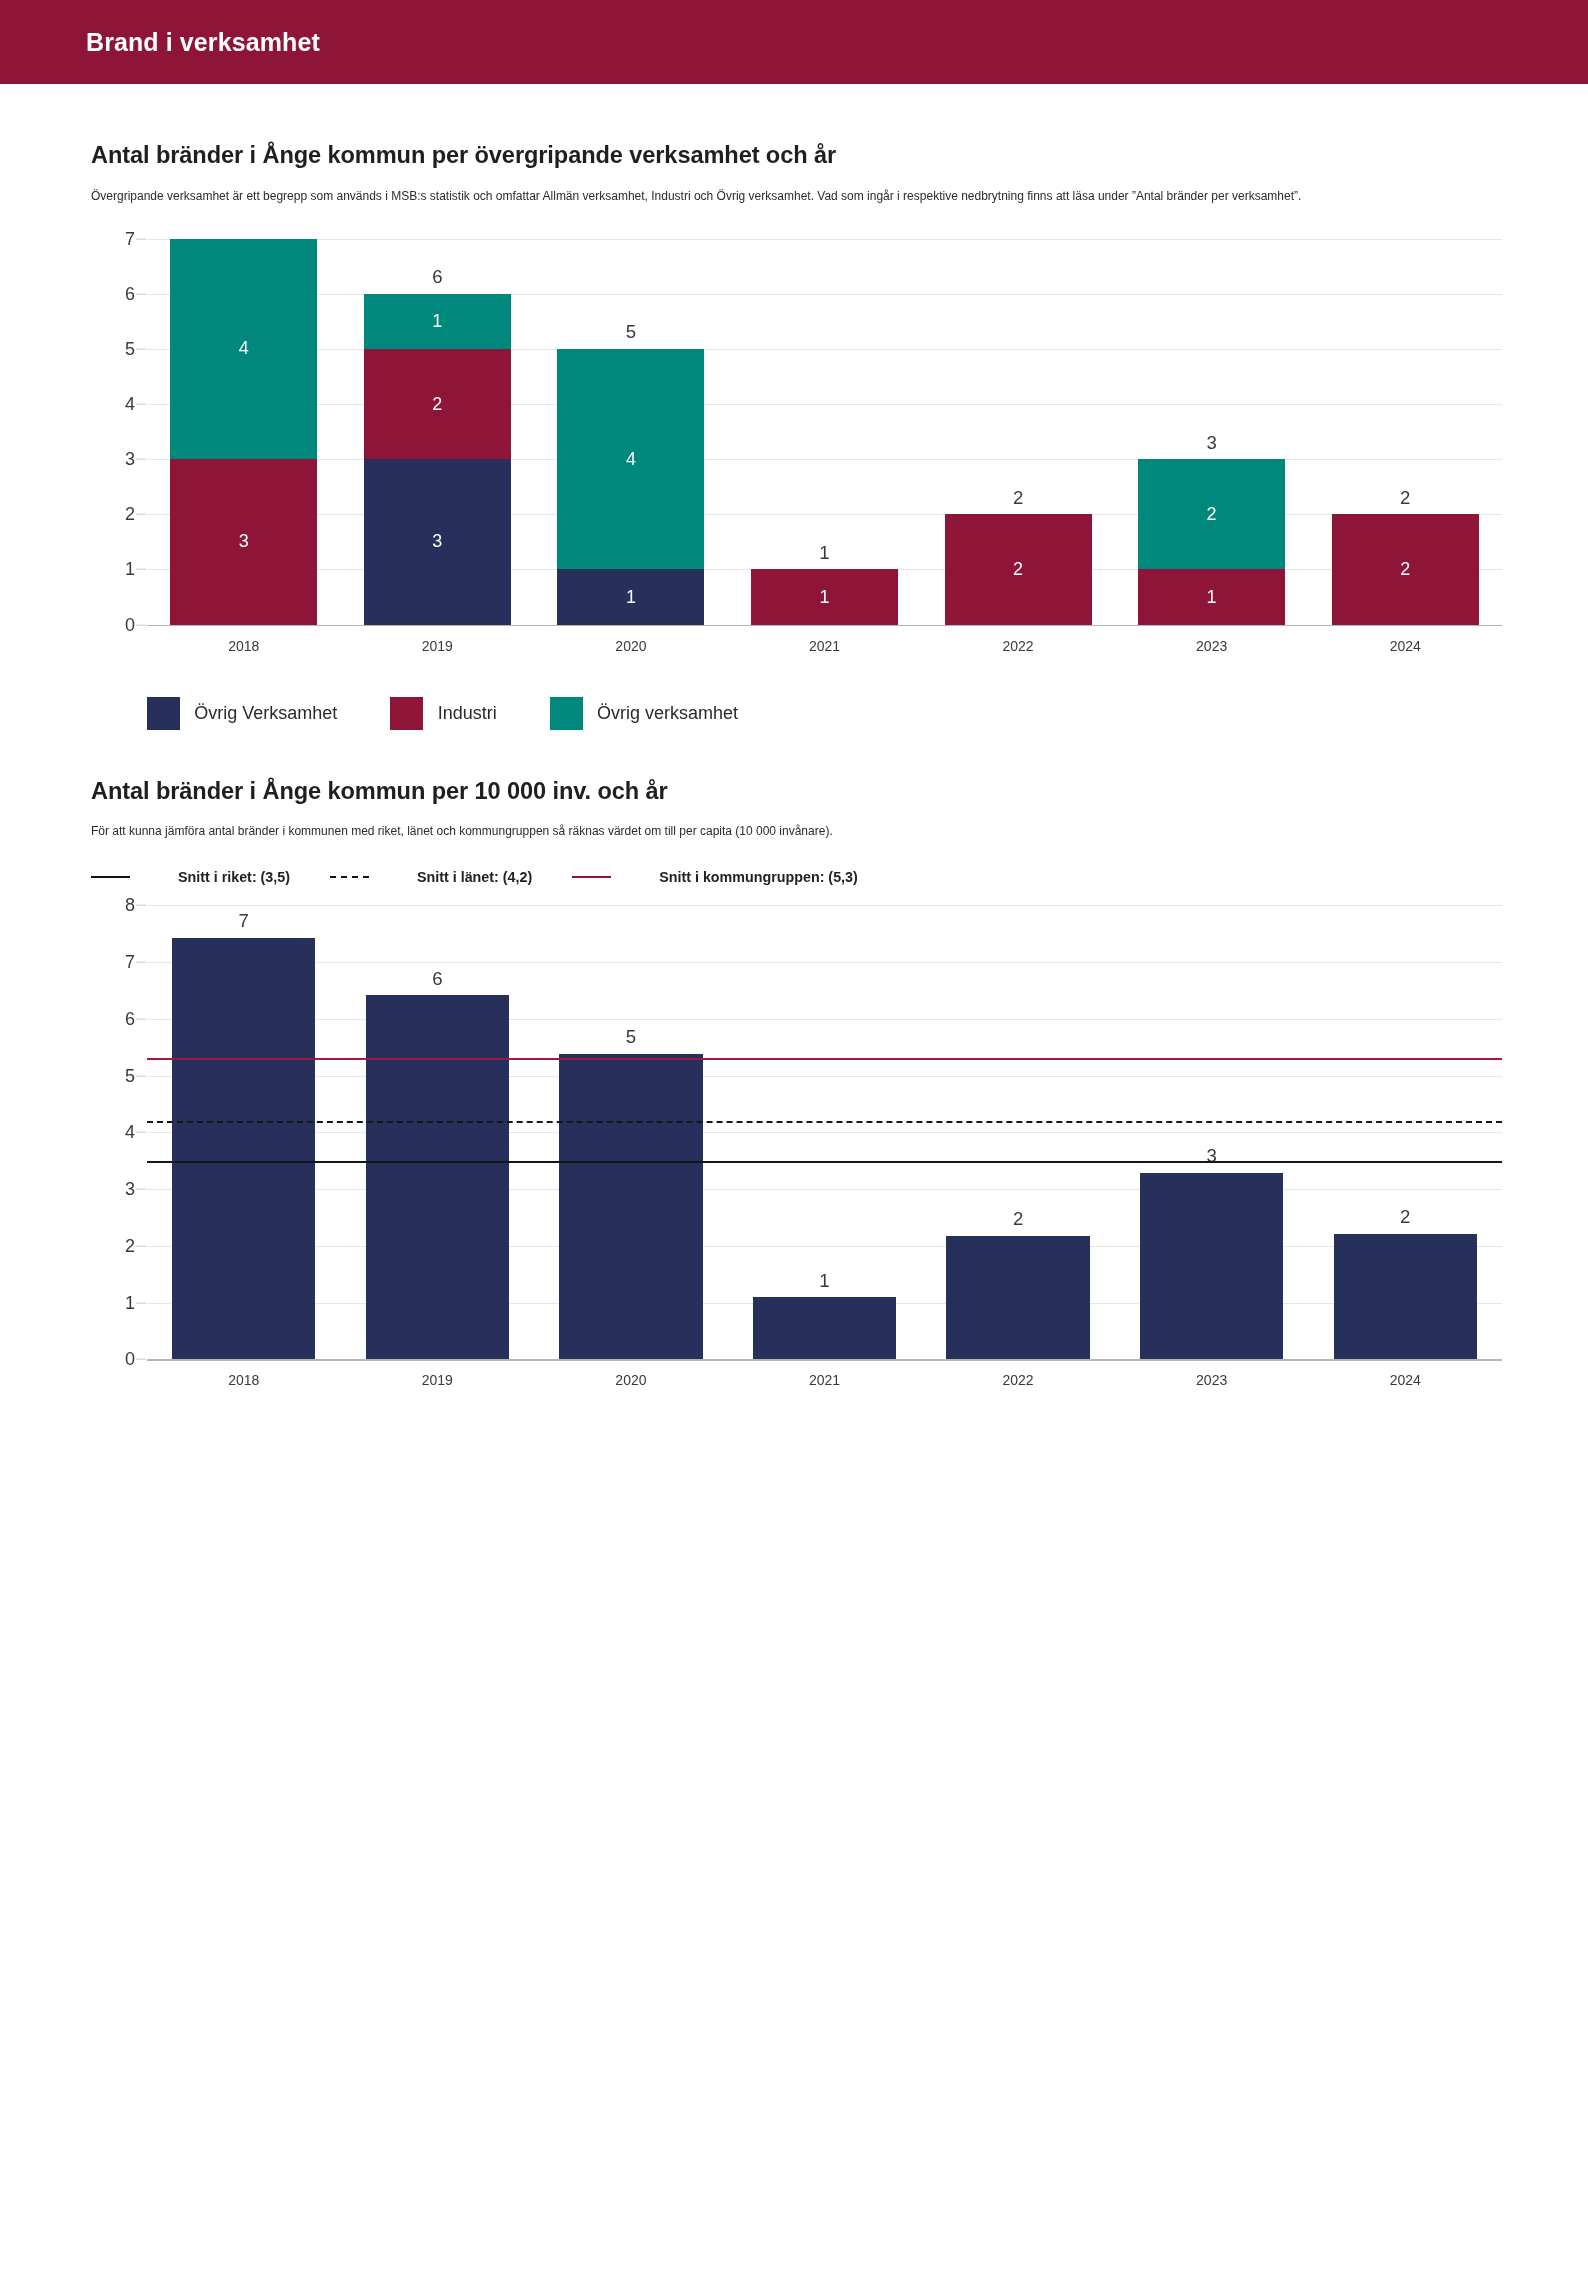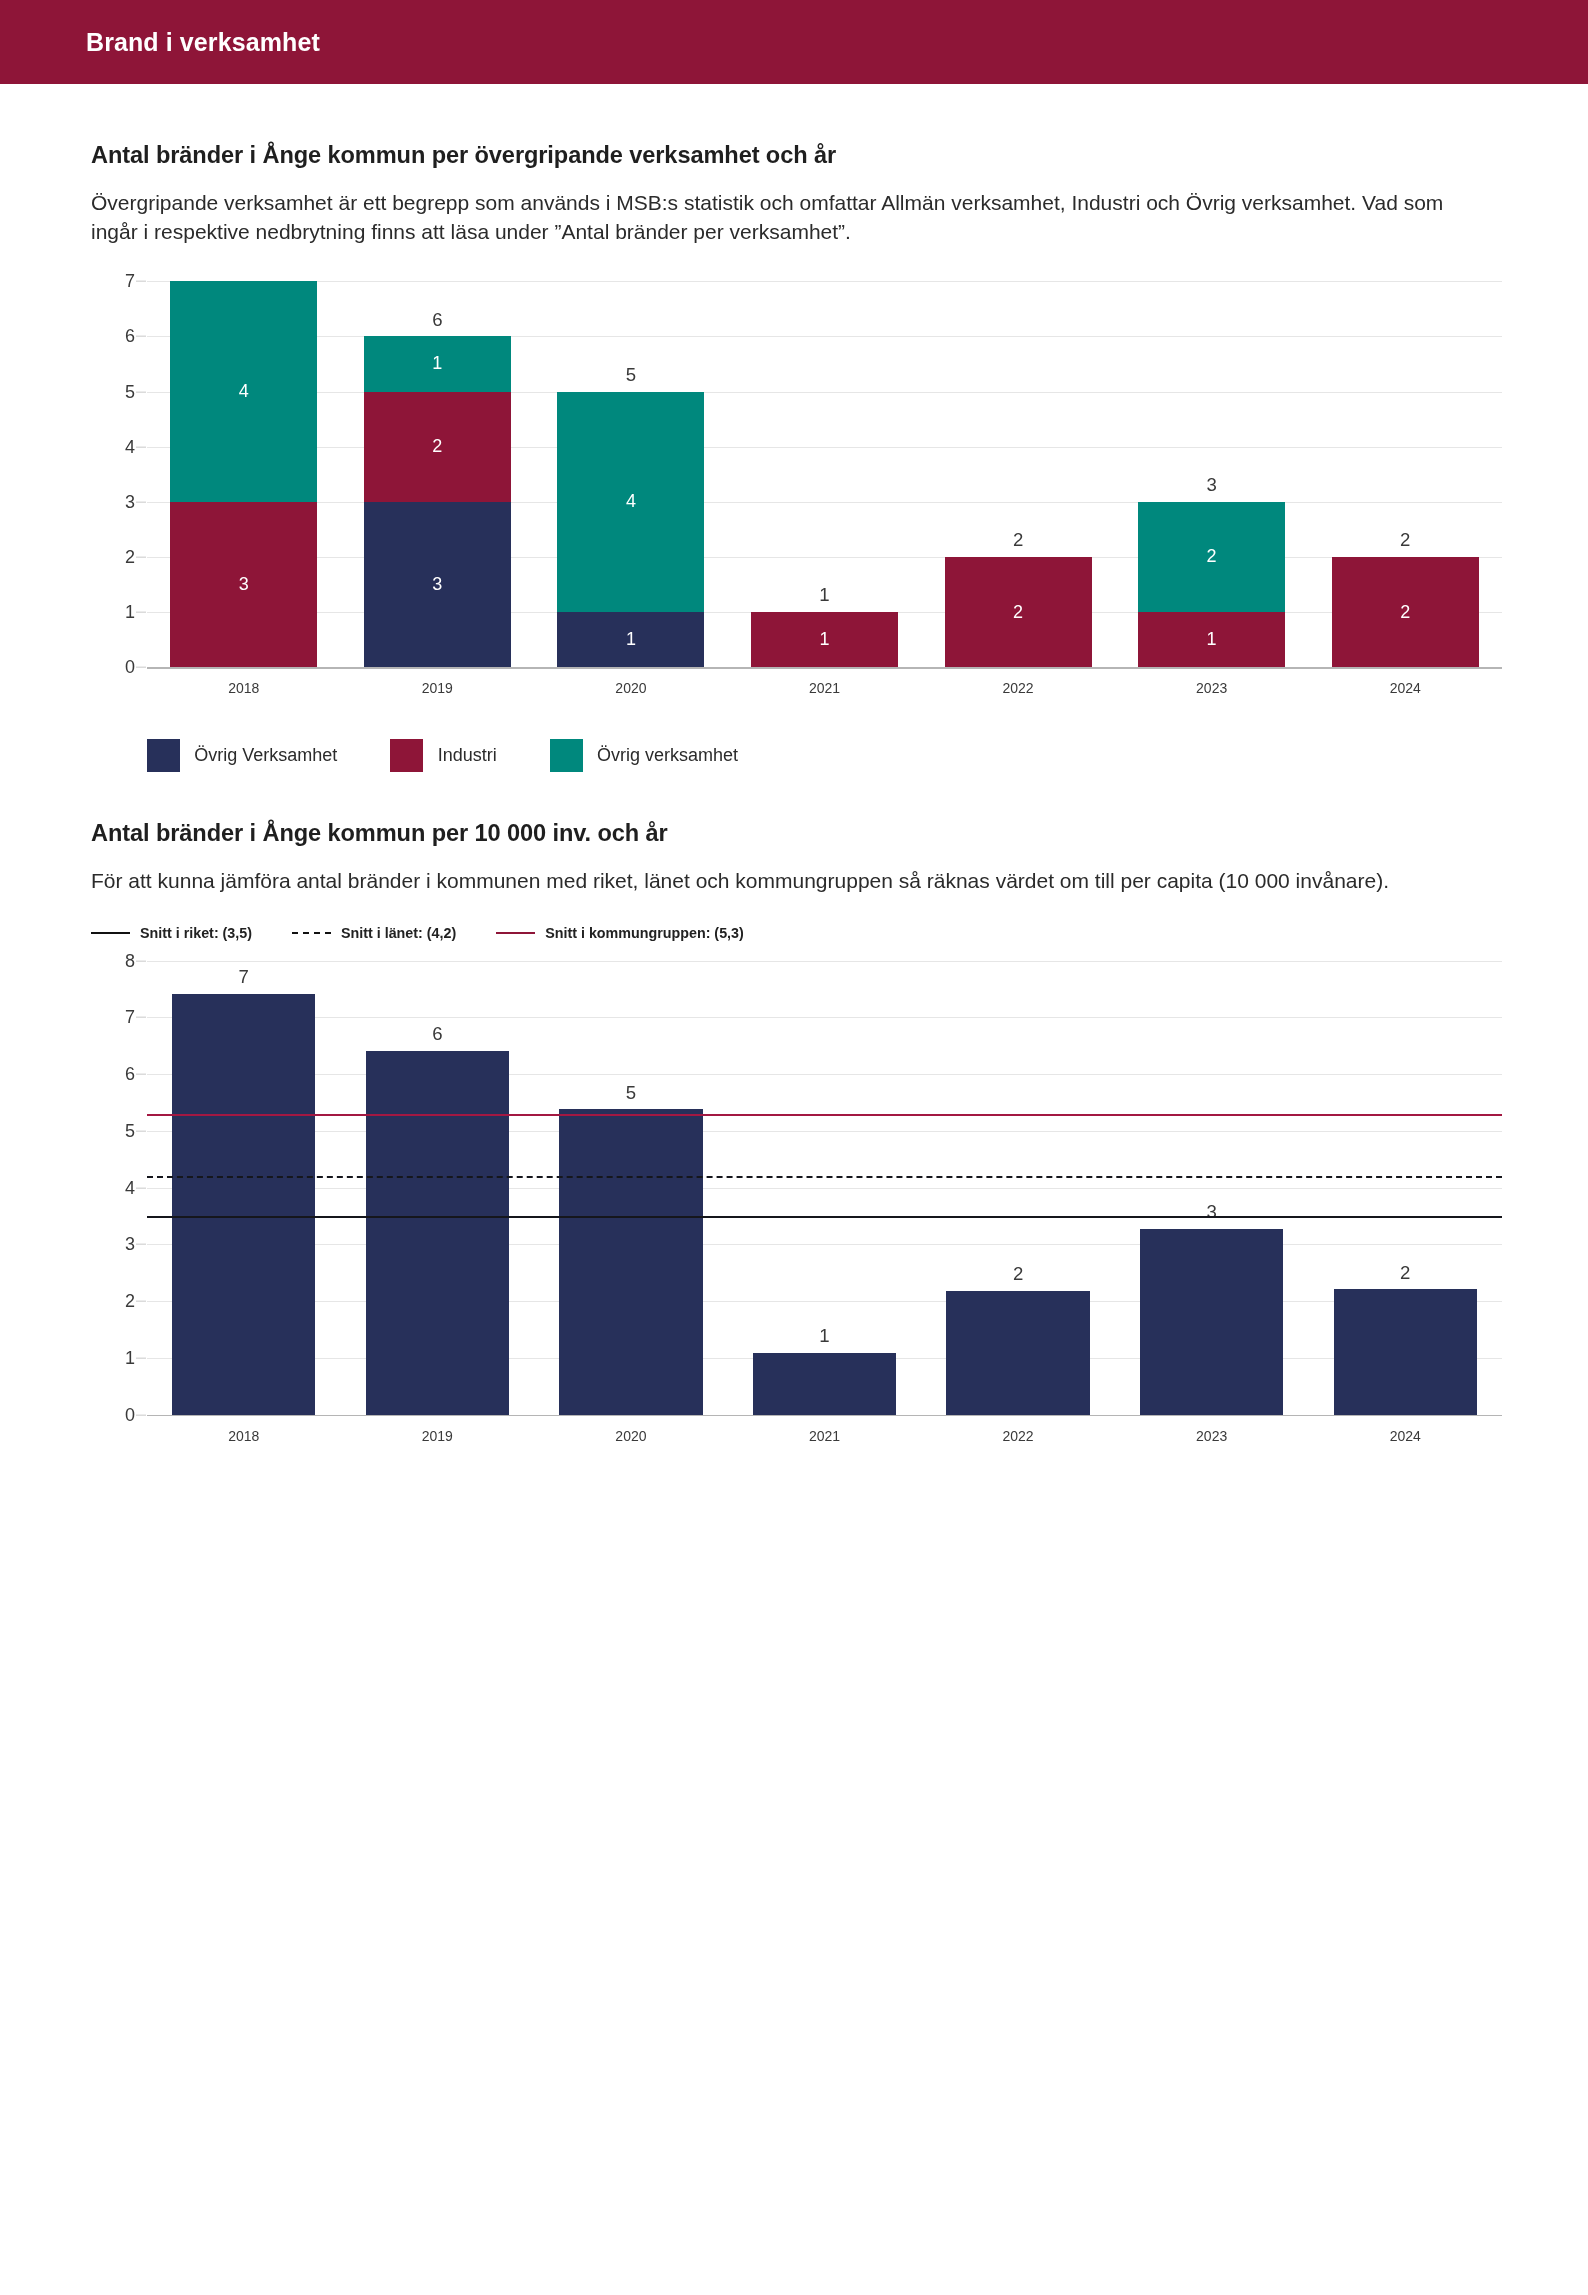--- a/index.html
+++ b/index.html
@@ -39,21 +39,21 @@
     padding: 0 86px 0 91px;
   }
 
   .section-title {
     font-size: 23.6px;
     font-weight: bold;
     color: #1f1f1f;
     letter-spacing: -0.1px;
   }
   .section-desc {
-    font-size: 21px;
+    font-size: 12px;
     line-height: 1.42;
     color: #2b2b2b;
     max-width: 1400px;
   }
 
   
   
   
   #chart1-block { margin-top: 58px; }
   #chart1-block .section-desc { margin-top: 18.6px; }
@@ -192,20 +192,21 @@
   .legend2 {
     display: flex;
     align-items: center;
     margin-top: 29px;
     margin-left: 0px;
   }
   .legend2 .item {
     display: flex;
     align-items: center;
     margin-right: 40px;
+    gap: 38px;
   }
   .legend2 .line-key {
     width: 39px;
     height: 0;
     margin-right: 10px;
     position: relative;
   }
   .legend2 .line-key.solid  { border-top: 2.9px solid #111111; }
   .legend2 .line-key.dashed { border-top: 2.9px dashed #111111; }
   .legend2 .line-key.brand  { border-top: 2.9px solid #8E1538; }

